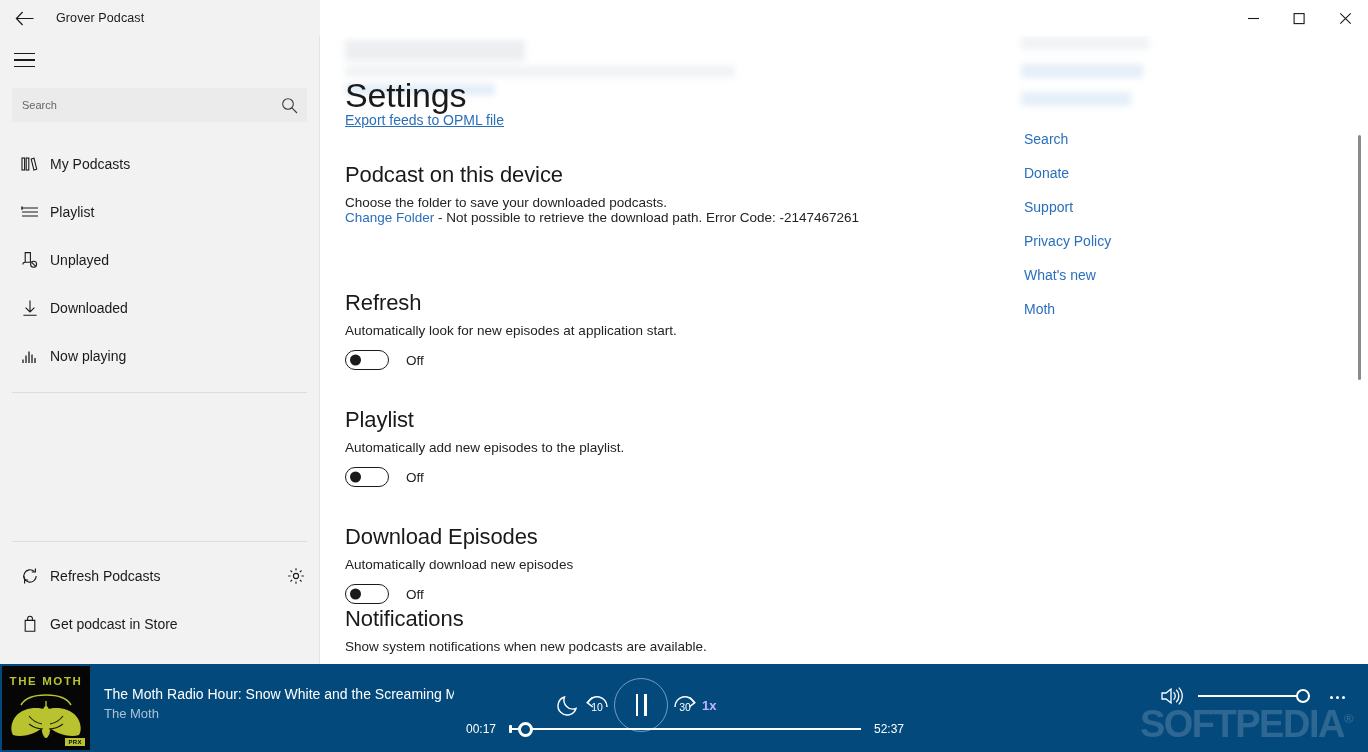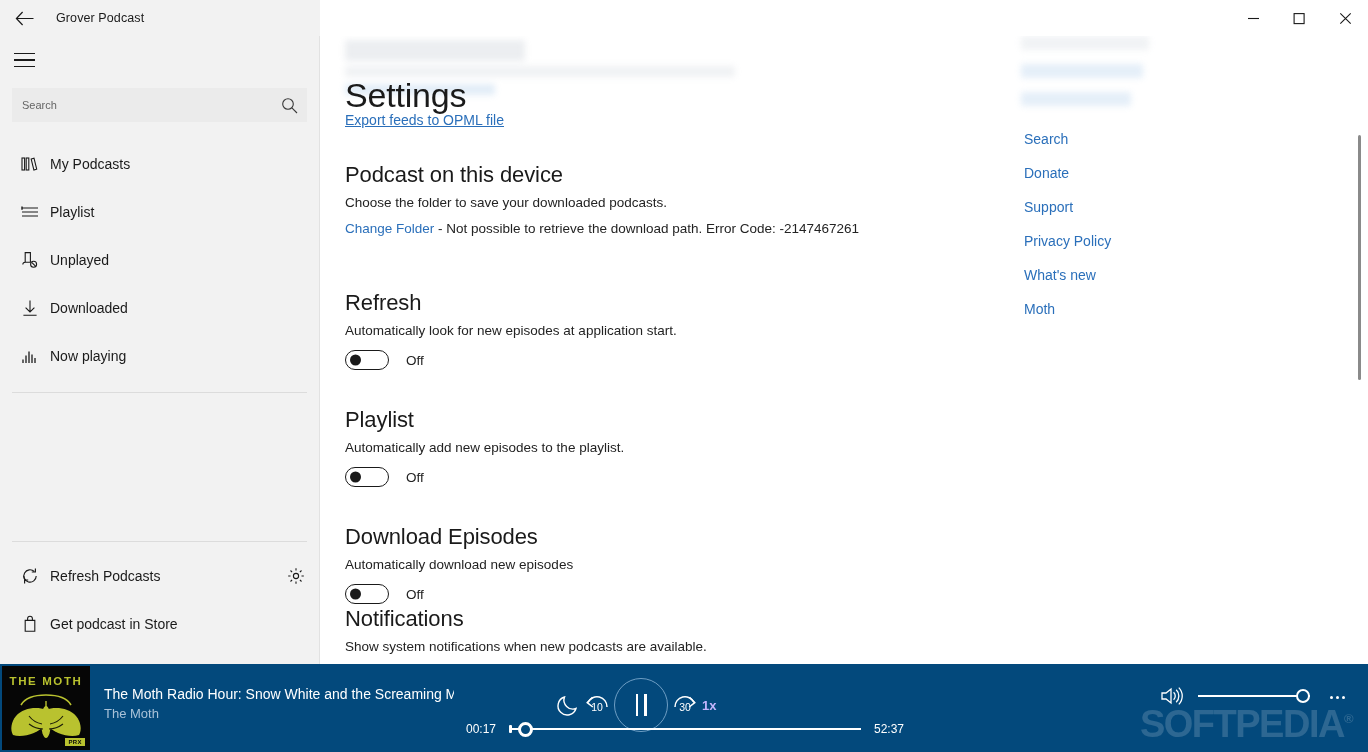--- a/index.html
+++ b/index.html
@@ -99,21 +99,21 @@
   }
   .opml-link {
     position: absolute; left: 24px; top: 76px;
     font-size: 14px; color: #2a6fba; cursor: default;
   }
 
   .section { position: absolute; left: 24px; }
   .sec-title { font-size: 22px; font-weight: 300; color: #1a1a1a; letter-spacing: -.1px; }
   .sec-desc  { font-size: 13.5px; color: #232323; margin-top: 7px; }
 
-  .folder-row { margin-top: 11px; font-size: 13.5px; color: #232323; }
+  .folder-row { font-size: 13.5px; color: #232323; }
   .folder-row a { color: #2a6fba; text-decoration: none; cursor: default; }
 
   .toggle-row { display: flex; align-items: center; margin-top: 12px; }
   .switch {
     width: 44px; height: 20px; border: 1.6px solid #1a1a1a; border-radius: 10px;
     background: #ffffff; position: relative; cursor: default;
   }
   .switch .knob {
     position: absolute; top: 50%; left: 4px; transform: translateY(-50%);
     width: 11px; height: 11px; border-radius: 50%; background: #1a1a1a;

